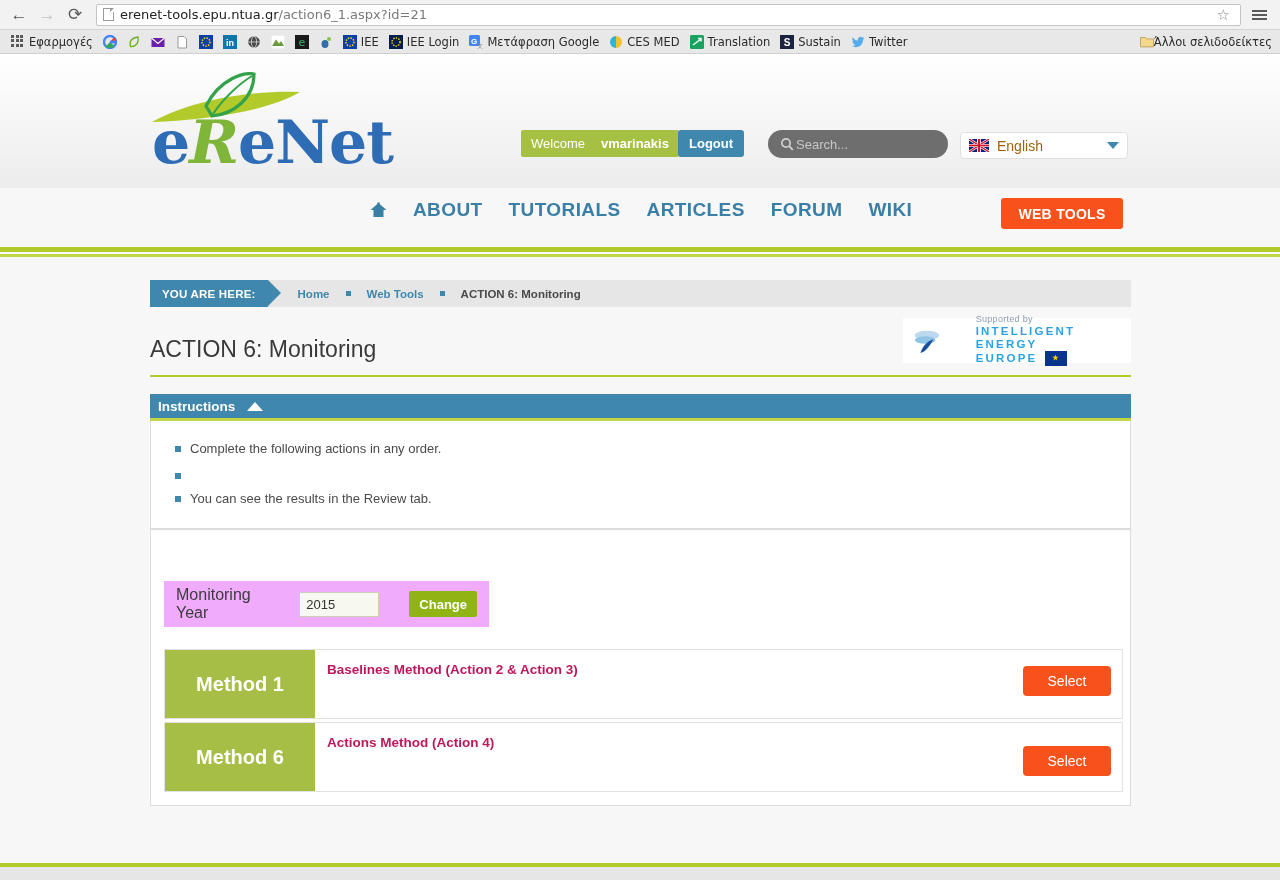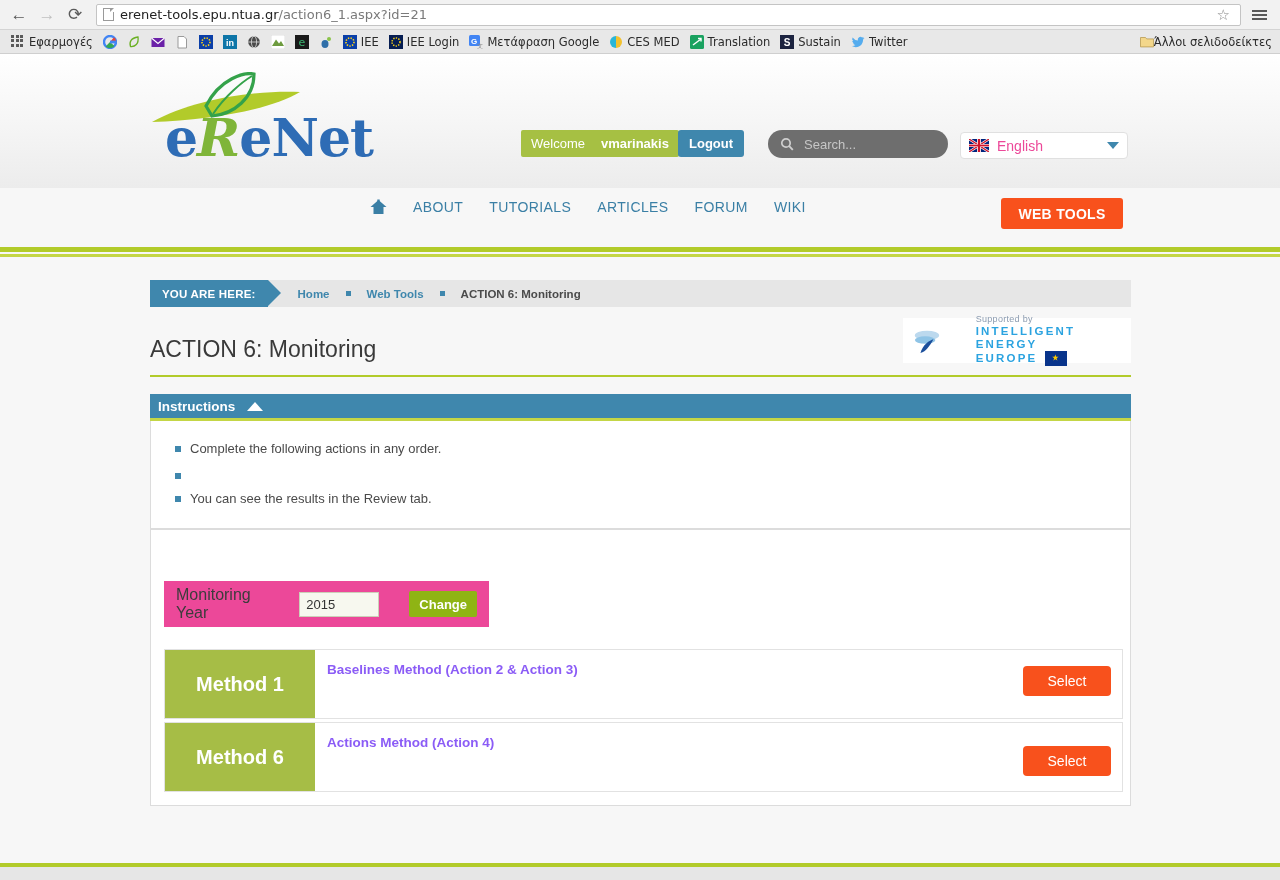--- a/index.html
+++ b/index.html
@@ -65,59 +65,59 @@
     height:134px; position:relative;
     background:linear-gradient(#ffffff 0%, #f4f4f4 60%, #ececec 100%);
   }
   #header-inner { width:1280px; position:relative; height:134px; }
 
   
   #logo { position:absolute; left:150px; top:18px; width:195px; height:95px; }
   #logo .leafsvg { position:absolute; left:0; top:0; }
   #logo-text {
     position:absolute; left:2px; top:40px;
-    font-family:"DejaVu Serif", serif; font-weight:bold; font-size:52px;
-    color:#2e6cb5; letter-spacing:-1px; line-height:1;margin-left:13px;
+    font-family:"DejaVu Serif", serif; font-weight:bold; font-size:60px;
+    color:#2e6cb5; letter-spacing:-1px; line-height:1;
   }
   #logo-text .g { color:#7fb539; font-style:italic; }
 
   
   #welcome-chip {
     position:absolute; left:521px; top:76px; height:27px;
     background:#a6c043; color:#fff; font-size:13px;
     display:flex; align-items:center; padding:0 10px; border-radius:2px;
   }
   #welcome-chip b { margin-left:16px; }
   #logout-btn {
     position:absolute; left:678px; top:76px; height:27px;
     background:#3f87ad; color:#fff; font-size:13px; font-weight:bold;
     display:flex; align-items:center; padding:0 11px; border-radius:3px;
   }
   #search-box {
     position:absolute; left:768px; top:76px; width:180px; height:28px;
     background:#6e6e6e; border-radius:14px; display:flex; align-items:center;
-    padding:13px 12px; gap:8px;
+    padding:13px 12px; 
   }
   #search-input {
     background:transparent; border:0; outline:0; color:#cfcfcf;
     font-size:13px; font-family:"Liberation Sans", sans-serif; width:130px;
   }
   #search-input::placeholder { color:#c6c6c6; }
   #lang-select {
     position:absolute; left:960px; top:78px; width:168px; height:27px;
     background:#fff; border:1px solid #e0e0e0; border-radius:4px;
     display:flex; align-items:center; padding:0 8px; gap:8px;
   }
-  #lang-label { font-size:14px; color:#ec4899; flex:1; }
+  #lang-label { font-size:14px; color:#a16207; flex:1; }
   .caret-down { width:0;height:0;border-left:6px solid transparent;border-right:6px solid transparent;border-top:7px solid #3f87ad; }
 
   
   #main-nav { position:absolute; left:370px; top:145px; display:flex; align-items:center; gap:26px; }
   #main-nav a {
-    font-size:14px; font-weight:normal; color:#3a7fa5; letter-spacing:.4px;
+    font-size:19px; font-weight:bold; color:#3a7fa5; letter-spacing:.4px;
     text-decoration:none; font-family:"Liberation Sans", sans-serif;
   }
   #webtools-btn {
     position:absolute; left:1001px; top:144px; width:122px; height:31px;
     background:#f8511c; color:#fff; font-weight:bold; font-size:14px;
     display:flex; align-items:center; justify-content:center; border-radius:3px;
     letter-spacing:.3px;
   }
   .green-rule-1 { position:absolute; left:0; top:193px; width:1280px; height:5px; background:#b2cb2a; }
   .green-rule-2 { position:absolute; left:0; top:200px; width:1280px; height:3px; background:#c4d646; }
@@ -178,21 +178,21 @@
   .instr-item { display:flex; align-items:flex-start; gap:9px; padding:6px 0 6px 24px; font-size:13px; color:#4a4a4a; }
   .instr-bullet { width:6px; height:6px; background:#3f87ad; margin-top:5px; flex:none; }
 
   
   #main-panel {
     position:absolute; left:150px; top:264px; width:981px; height:277px;
     background:#fff; border:1px solid #dcdcdc;
   }
   #year-box {
     position:absolute; left:13px; top:51px; width:325px; height:46px;
-    background:#ec4899; display:flex; align-items:center; padding:0 12px; gap:30px;
+    background:#f0abfc; display:flex; align-items:center; padding:0 12px; gap:30px;
   }
   #year-label { font-size:16px; color:#3c3c3c; }
   #year-input {
     width:80px; height:25px; border:1px solid #ccd0b8; background:#f7f8ef;
     font-size:13px; color:#333; padding:0 6px; outline:0;
     font-family:"Liberation Sans", sans-serif;
   }
   #change-btn {
     height:26px; background:#8fb414; color:#fff; font-weight:bold; font-size:13px;
     display:flex; align-items:center; padding:0 10px; border:0; border-radius:2px;
@@ -202,21 +202,21 @@
   .method-row {
     position:absolute; left:13px; width:959px; height:70px;
     border:1px solid #e2e2e2; background:#fff; display:flex; align-items:stretch;
   }
   .method-badge {
     width:150px; background:#a6bd46; color:#fff; font-weight:bold; font-size:20px;
     display:flex; align-items:center; justify-content:center;
     font-family:"Liberation Sans", sans-serif;
   }
   .method-desc {
-    flex:1; font-size:13.5px; color:#8b5cf6; font-weight:bold; padding:12px 0 0 12px;
+    flex:1; font-size:13.5px; color:#be185d; font-weight:bold; padding:12px 0 0 12px;
   }
   .select-btn {
     width:88px; height:30px; background:#f8511c; color:#fff; font-size:14px;
     border:0; border-radius:4px; align-self:center; margin-right:11px;
     font-family:"Liberation Sans", sans-serif;
   }
   #method-row-1 { top:119px; }
   #method-row-2 { top:192px; }
   #method-row-1 .select-btn { margin-top:-6px; }
   #method-row-2 .select-btn { margin-top:8px; }

